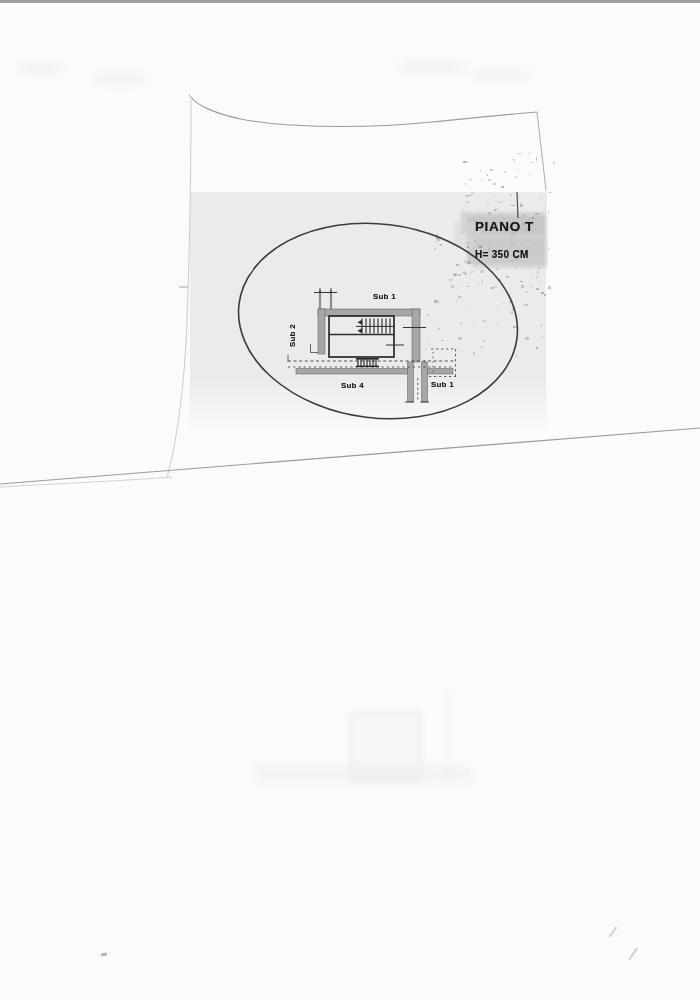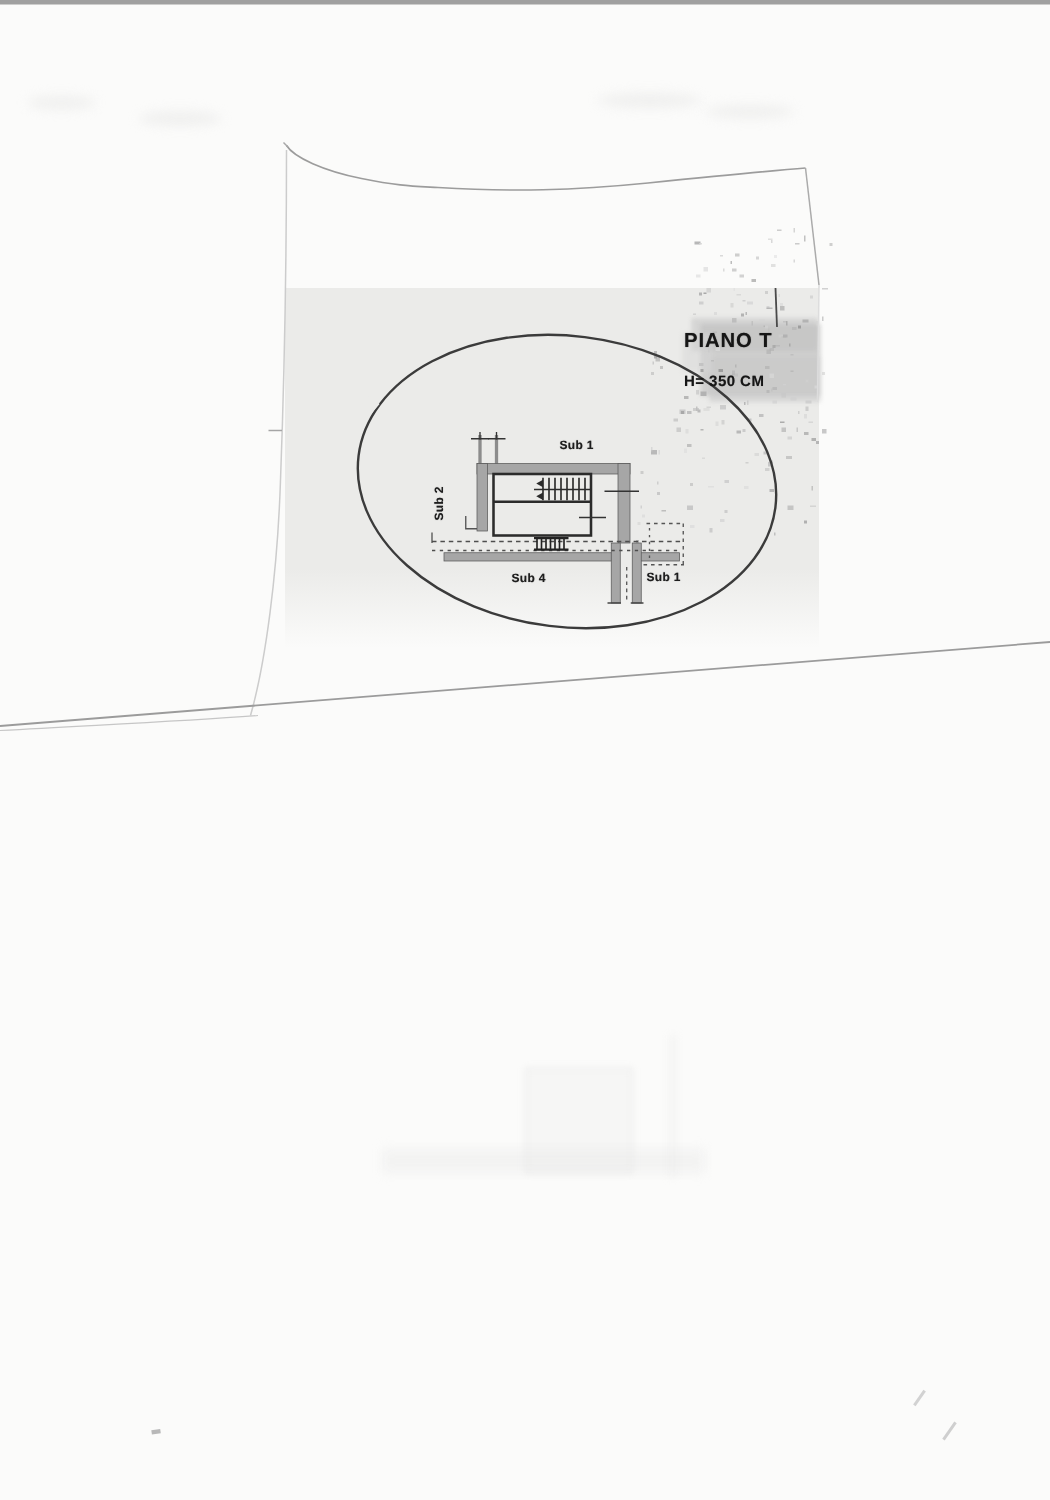--- a/index.html
+++ b/index.html
@@ -21,21 +21,21 @@
   #noise div{position:absolute;}
   .ghost{pointer-events:none;}
   svg{position:absolute;left:0;top:0;}
   .label{
     position:absolute;color:var(--ink,#1e1e1e);font-weight:bold;
     font-size:8px;letter-spacing:.2px;text-shadow:0 0 .6px rgba(30,30,30,.55);
     white-space:nowrap;
   }
   #label-sub2{transform:rotate(-90deg);transform-origin:left bottom;}
   #header-block{
-    position:absolute;left:456px;top:219px;width:71px;overflow:hidden;
+    position:absolute;left:475px;top:219px;width:71px;overflow:hidden;
     color:#161616;white-space:nowrap;
   }
   #header-title{font-size:13.5px;font-weight:bold;letter-spacing:.6px;text-shadow:0 0 .7px rgba(0,0,0,.5);}
   #header-note{font-size:10px;font-weight:bold;margin-top:15px;letter-spacing:.3px;text-shadow:0 0 .5px rgba(0,0,0,.45);}
 </style>
 </head>
 <body style="--paper: #fbfbfa; --wash: #ebebe9; --ink: #1e1e1e; --wall: #a6a6a6; --blotch: #bcbcbc; --strip: #8f8f8f;">
 
 <div class="abs" id="scanner-strip"></div>
 

